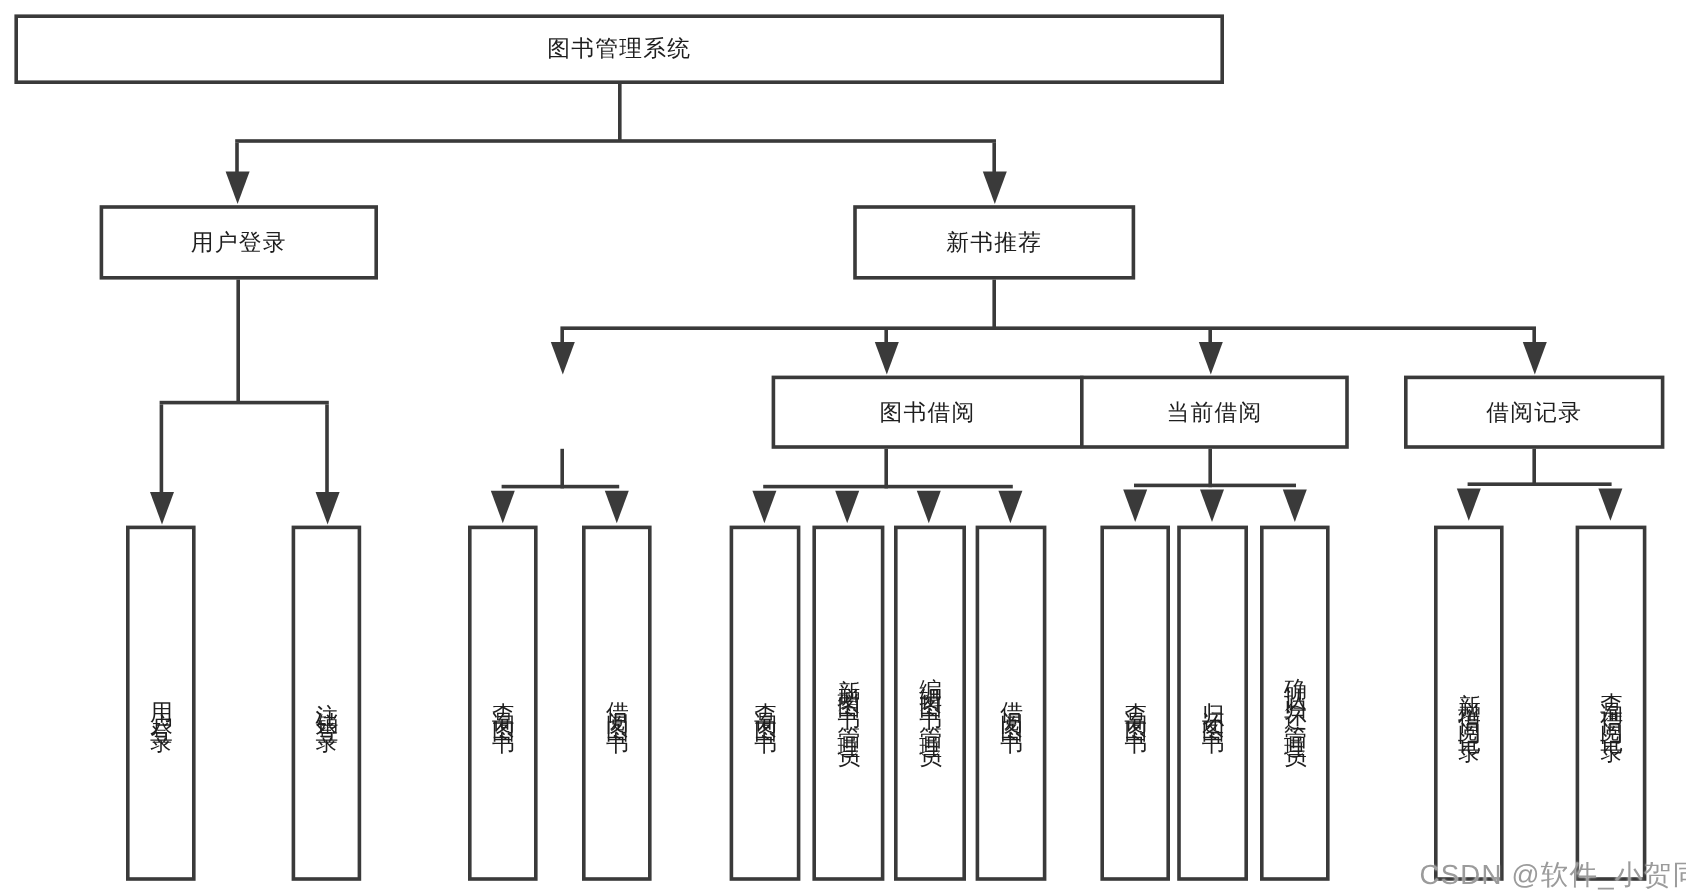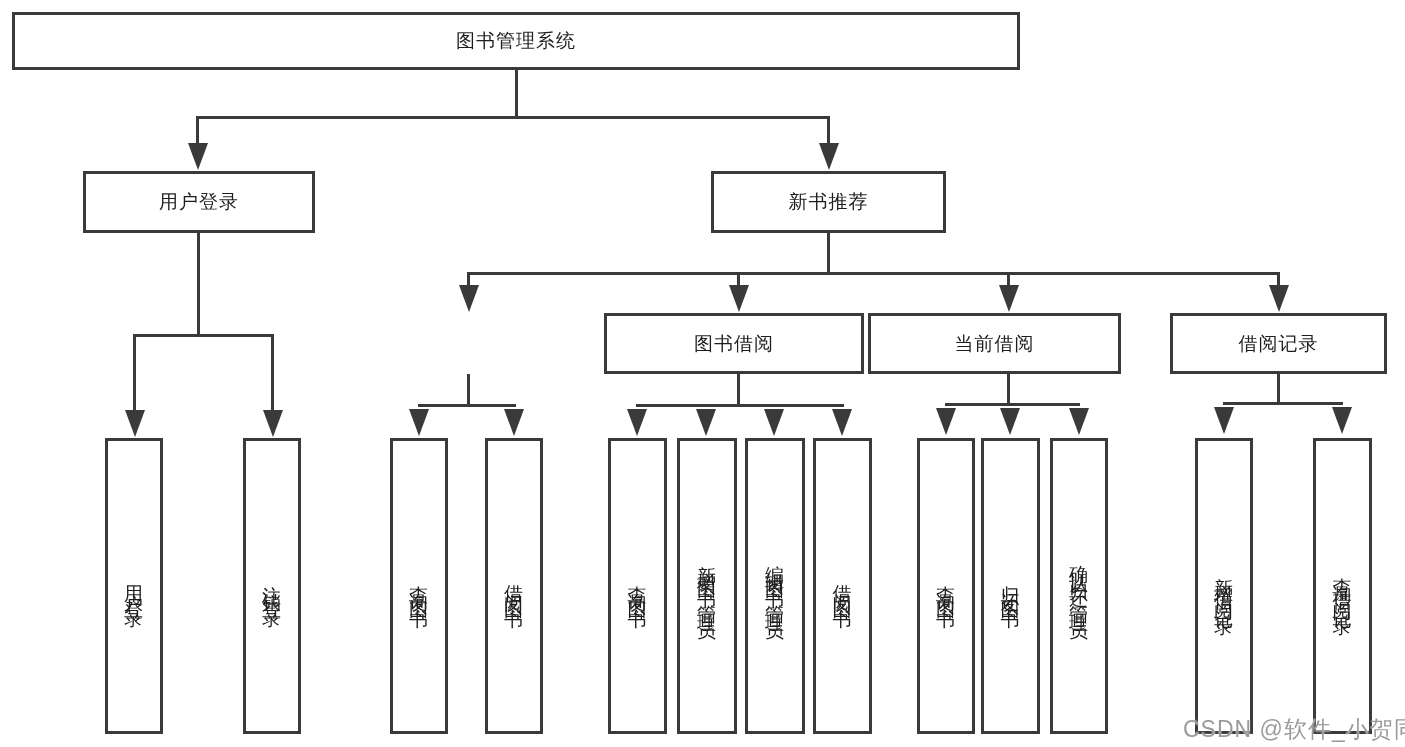--- a/index.html
+++ b/index.html
@@ -66,24 +66,24 @@
   <div class="hl" style="left:467px;top:272px;width:813px"></div>
   <div class="vl" style="left:467px;top:275px;height:11px"></div>
   <div class="ah" style="left:459px;top:285px"></div>
   <div class="vl" style="left:737px;top:275px;height:11px"></div>
   <div class="ah" style="left:729px;top:285px"></div>
   <div class="vl" style="left:1007px;top:275px;height:11px"></div>
   <div class="ah" style="left:999px;top:285px"></div>
   <div class="vl" style="left:1277px;top:275px;height:11px"></div>
   <div class="ah" style="left:1269px;top:285px"></div>
 
-  <div class="box" style="left:604px;top:313px;width:260px;height:61px">
+  <div class="box" style="left:643px;top:313px;width:260px;height:61px">
     <span>图书借阅</span>
   </div>
-  <div class="box" style="left:868px;top:313px;width:253px;height:61px">
+  <div class="box" style="left:900px;top:313px;width:224px;height:61px">
     <span>当前借阅</span>
   </div>
   <div class="box" style="left:1170px;top:313px;width:217px;height:61px">
     <span>借阅记录</span>
   </div>
 
   <div class="vl" style="left:467px;top:374px;height:33px"></div>
   <div class="hl" style="left:418px;top:404px;width:98px"></div>
   <div class="ah" style="left:409px;top:409px"></div>
   <div class="ah" style="left:504px;top:409px"></div>

